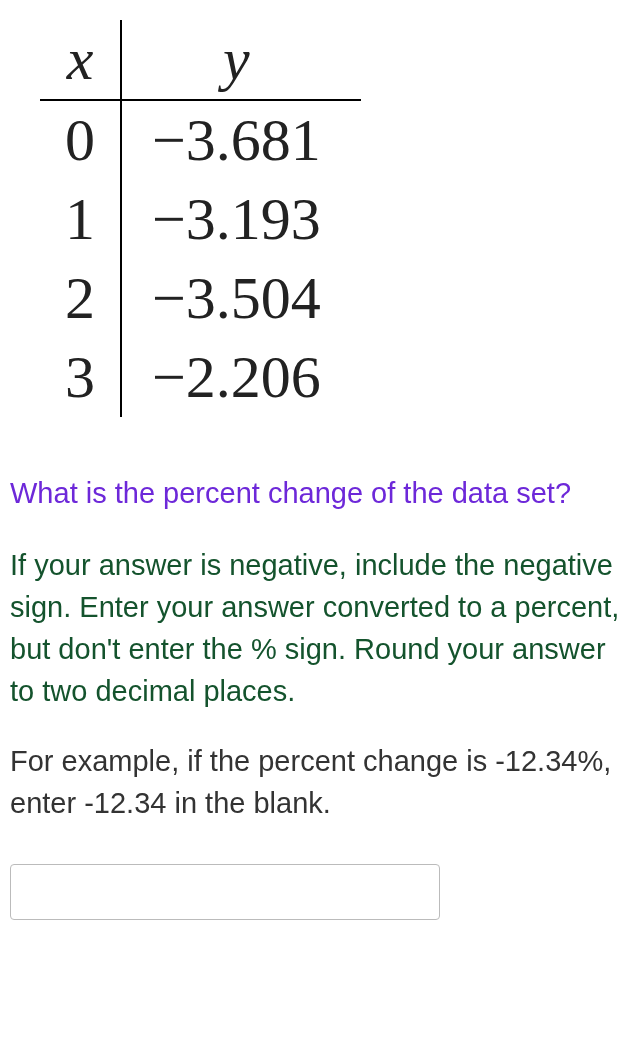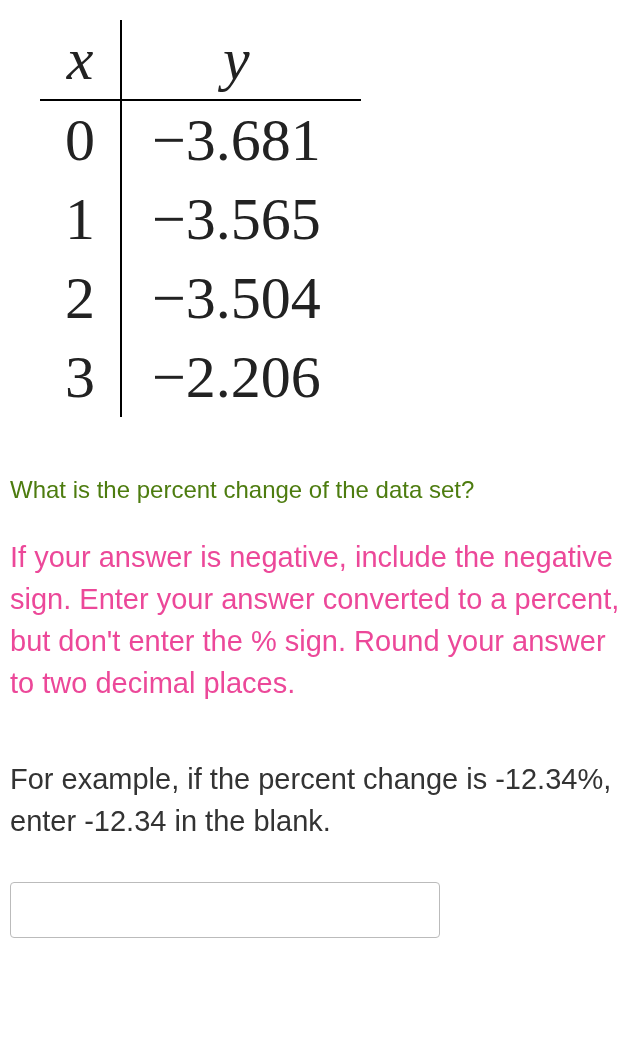--- a/index.html
+++ b/index.html
@@ -40,30 +40,30 @@
     .data-table .col-y {
       text-align: center;
       padding-left: 30px;
       padding-right: 40px;
     }
     .data-table .body-row .col-y {
       text-align: right;
       margin-top: 12px;
     }
     .question-text {
-      font-size: 24px;
+      font-size: 29px;
       line-height: 1.5;
       margin-bottom: 28px;
-      color: #4d7c0f;
+      color: #6d28d9;
     }
     .instruction-text {
       font-size: 29px;
       line-height: 1.45;
-      margin-bottom: 54px;
-      color: #ec4899;
+      margin-bottom: 28px;
+      color: #14532d;
     }
     .example-text {
       font-size: 29px;
       line-height: 1.45;
       margin-bottom: 40px;
       color: #333;
     }
     .answer-input {
       width: 430px;
       height: 56px;
@@ -84,21 +84,21 @@
       <tr class="header-row">
     <td class="col-x">x</td>
     <td class="col-y">y</td>
   </tr>
   <tr class="body-row">
     <td class="col-x">0</td>
     <td class="col-y">−3.681</td>
   </tr>
   <tr class="body-row">
     <td class="col-x">1</td>
-    <td class="col-y">−3.565</td>
+    <td class="col-y">−3.193</td>
   </tr>
   <tr class="body-row">
     <td class="col-x">2</td>
     <td class="col-y">−3.504</td>
   </tr>
   <tr class="body-row">
     <td class="col-x">3</td>
     <td class="col-y">−2.206</td>
   </tr>
 </tbody>

